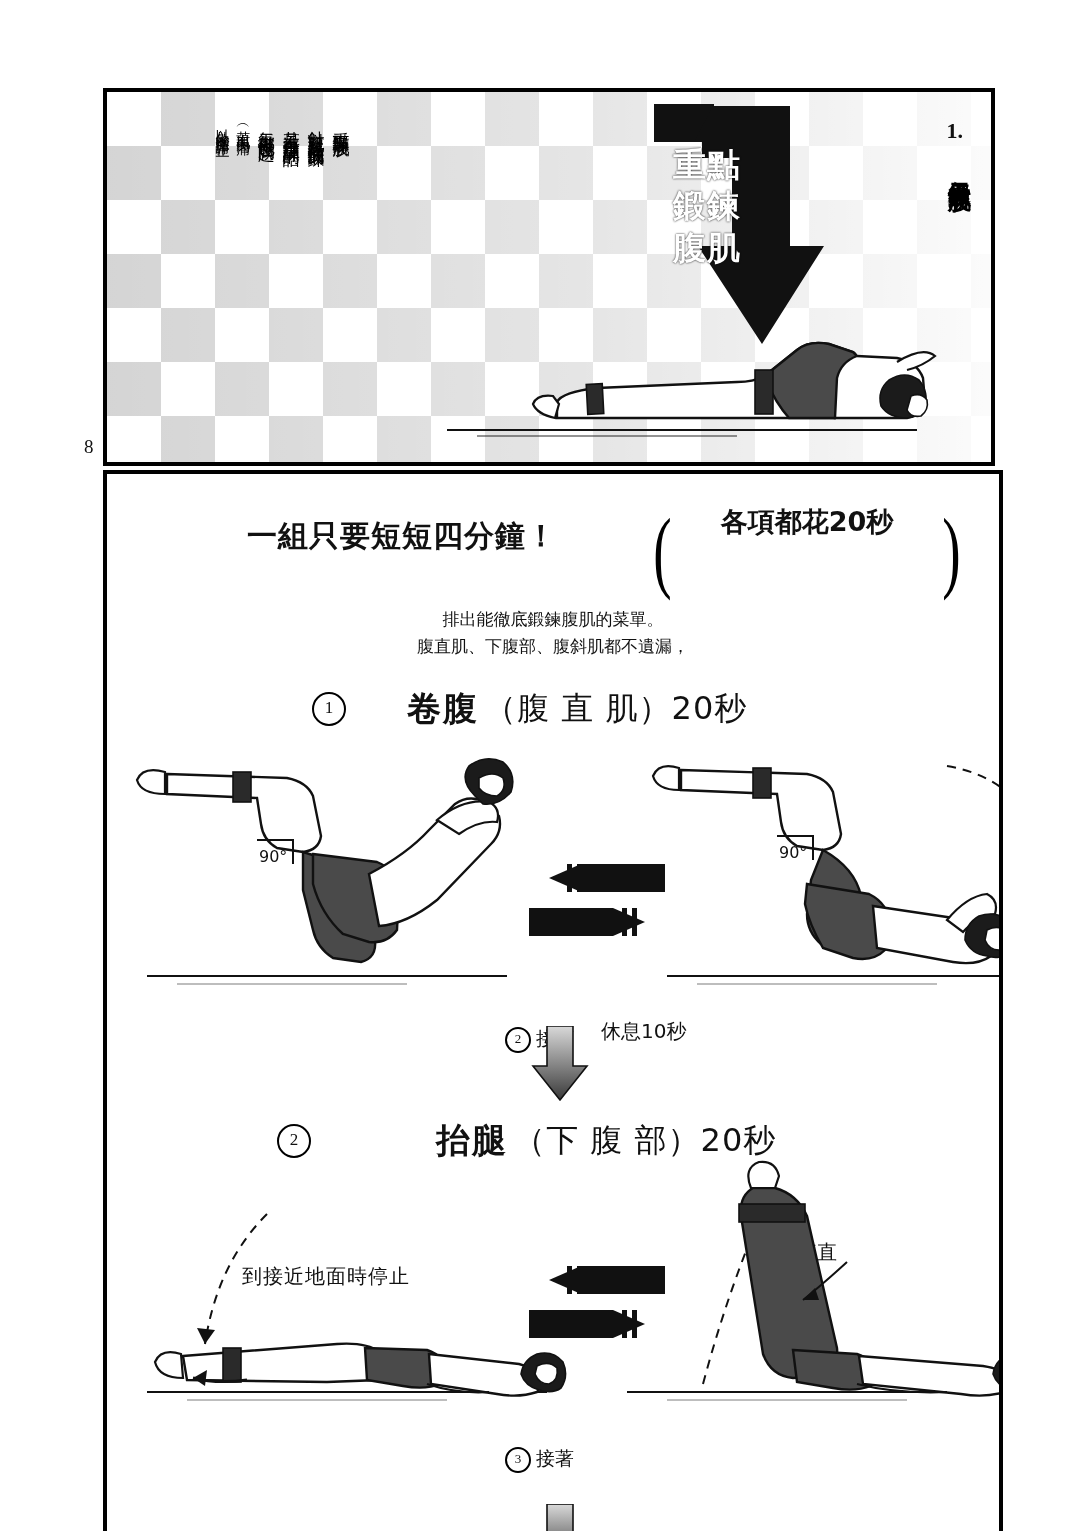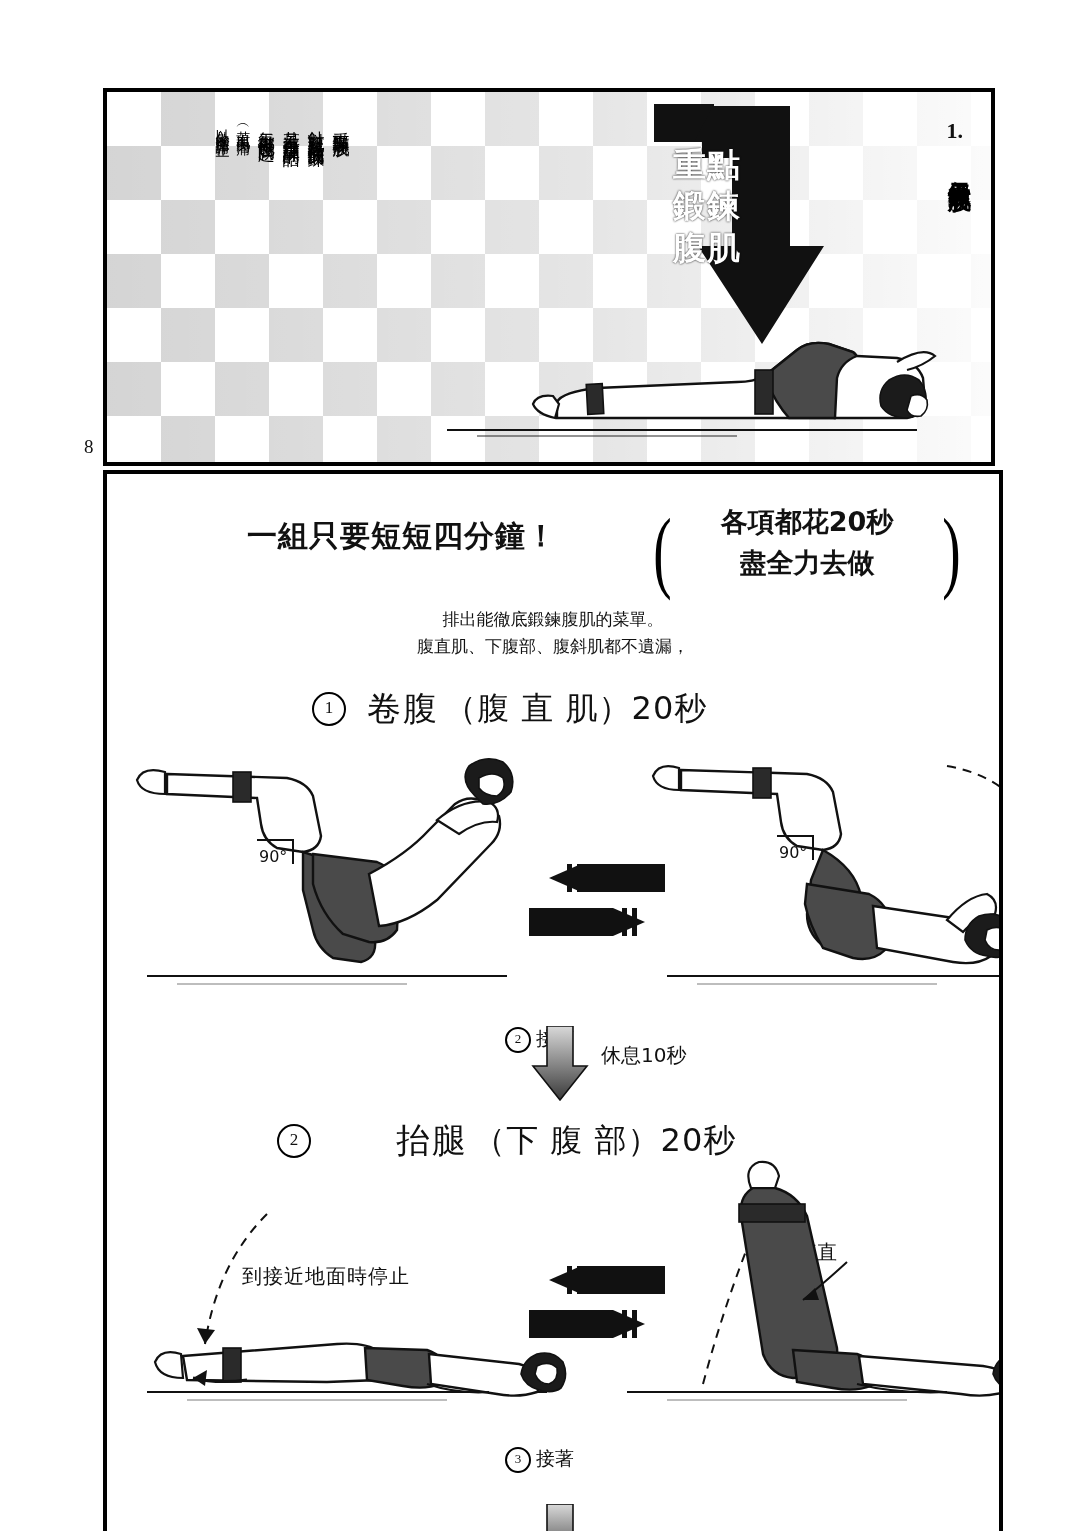--- a/index.html
+++ b/index.html
@@ -191,23 +191,24 @@
     border-radius: 50%;
     text-align: center;
     line-height: 27px;
     font-size: 17px;
     font-family: "Liberation Serif", serif;
     vertical-align: middle;
     margin-right: 16px;
   }
   .ex-name {
     font-size: 34px;
-    font-weight: normal;
+    font-weight: bold;
     vertical-align: middle;
     letter-spacing: 2px;
+    margin-left: 40px;
   }
   .ex-meta {
     font-size: 32px;
     vertical-align: middle;
     letter-spacing: 1px;
   }
 
   .step-note {
     position: absolute;
     font-family: "DejaVu Sans", sans-serif;
@@ -311,21 +312,20 @@
 
 <div class="panel2">
 
   <div class="h-title">一組只要短短四分鐘！</div>
 
   <div class="paren-block">
     <span class="paren left">(</span>
     <span class="paren right">)</span>
     <div class="paren-lines">
       <div>各項都花20秒</div>
-      <div>盡全力去做</div>
     </div>
   </div>
 
   <div class="sub-desc">
     <div>排出能徹底鍛鍊腹肌的菜單。</div>
     <div>腹直肌、下腹部、腹斜肌都不遺漏，</div>
   </div>
 
   <div class="ex-head" style="left:205px; top:212px;">
     <span class="circle-num">1</span>
@@ -411,21 +411,21 @@
       <defs>
         <linearGradient id="g1" x1="0" y1="0" x2="0" y2="1">
           <stop offset="0%" stop-color="#d9d9d9"></stop>
           <stop offset="100%" stop-color="#3a3a3a"></stop>
         </linearGradient>
       </defs>
       <polygon points="16,0 42,0 42,40 56,40 29,74 2,40 16,40" fill="url(#g1)" stroke="#111" stroke-width="1.6"></polygon>
     </svg>
   </div>
 
-  <div class="rest-note" style="left:494px; top:568px;text-align:center;">休息10秒</div>
+  <div class="rest-note" style="left:494px; top:544px;text-align:center;">休息10秒</div>
 
   <div class="ex-head" style="left:170px; top:644px;">
     <span class="circle-num" style="margin-right:80px;">2</span>
     <span class="ex-name">抬腿</span>
     <span class="ex-meta">（下 腹 部）20秒</span>
   </div>
 
   <div class="hand-note" style="left:135px; top:780px;margin-top:9px;">到接近地面時停止</div>
   <div class="hand-note" style="left:668px; top:765px;">腳打直</div>
 

